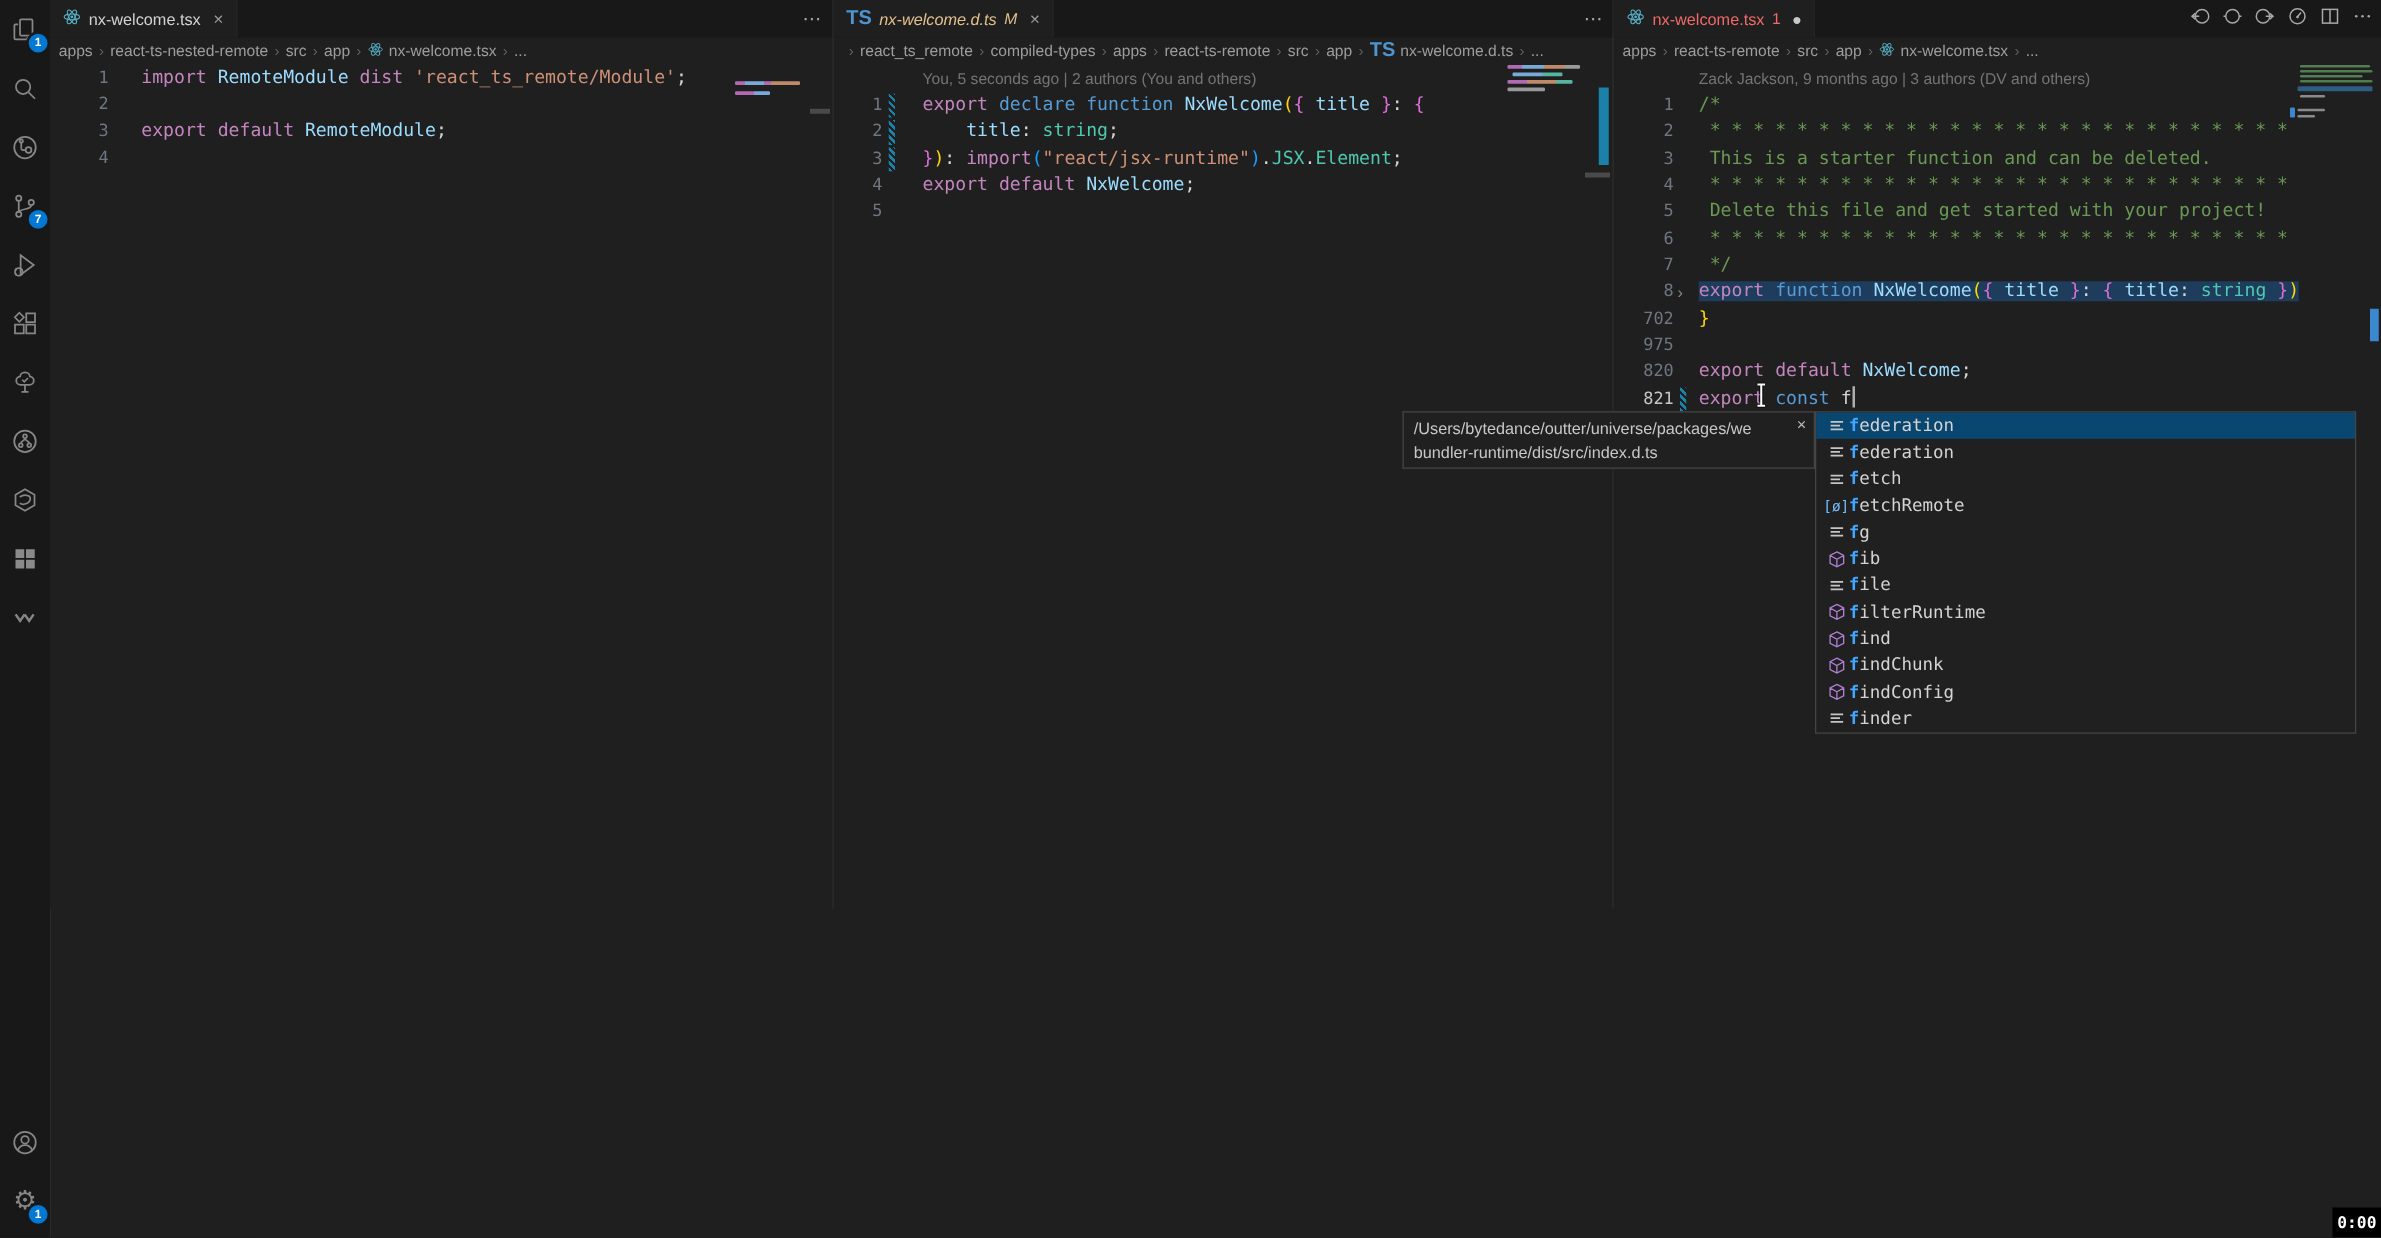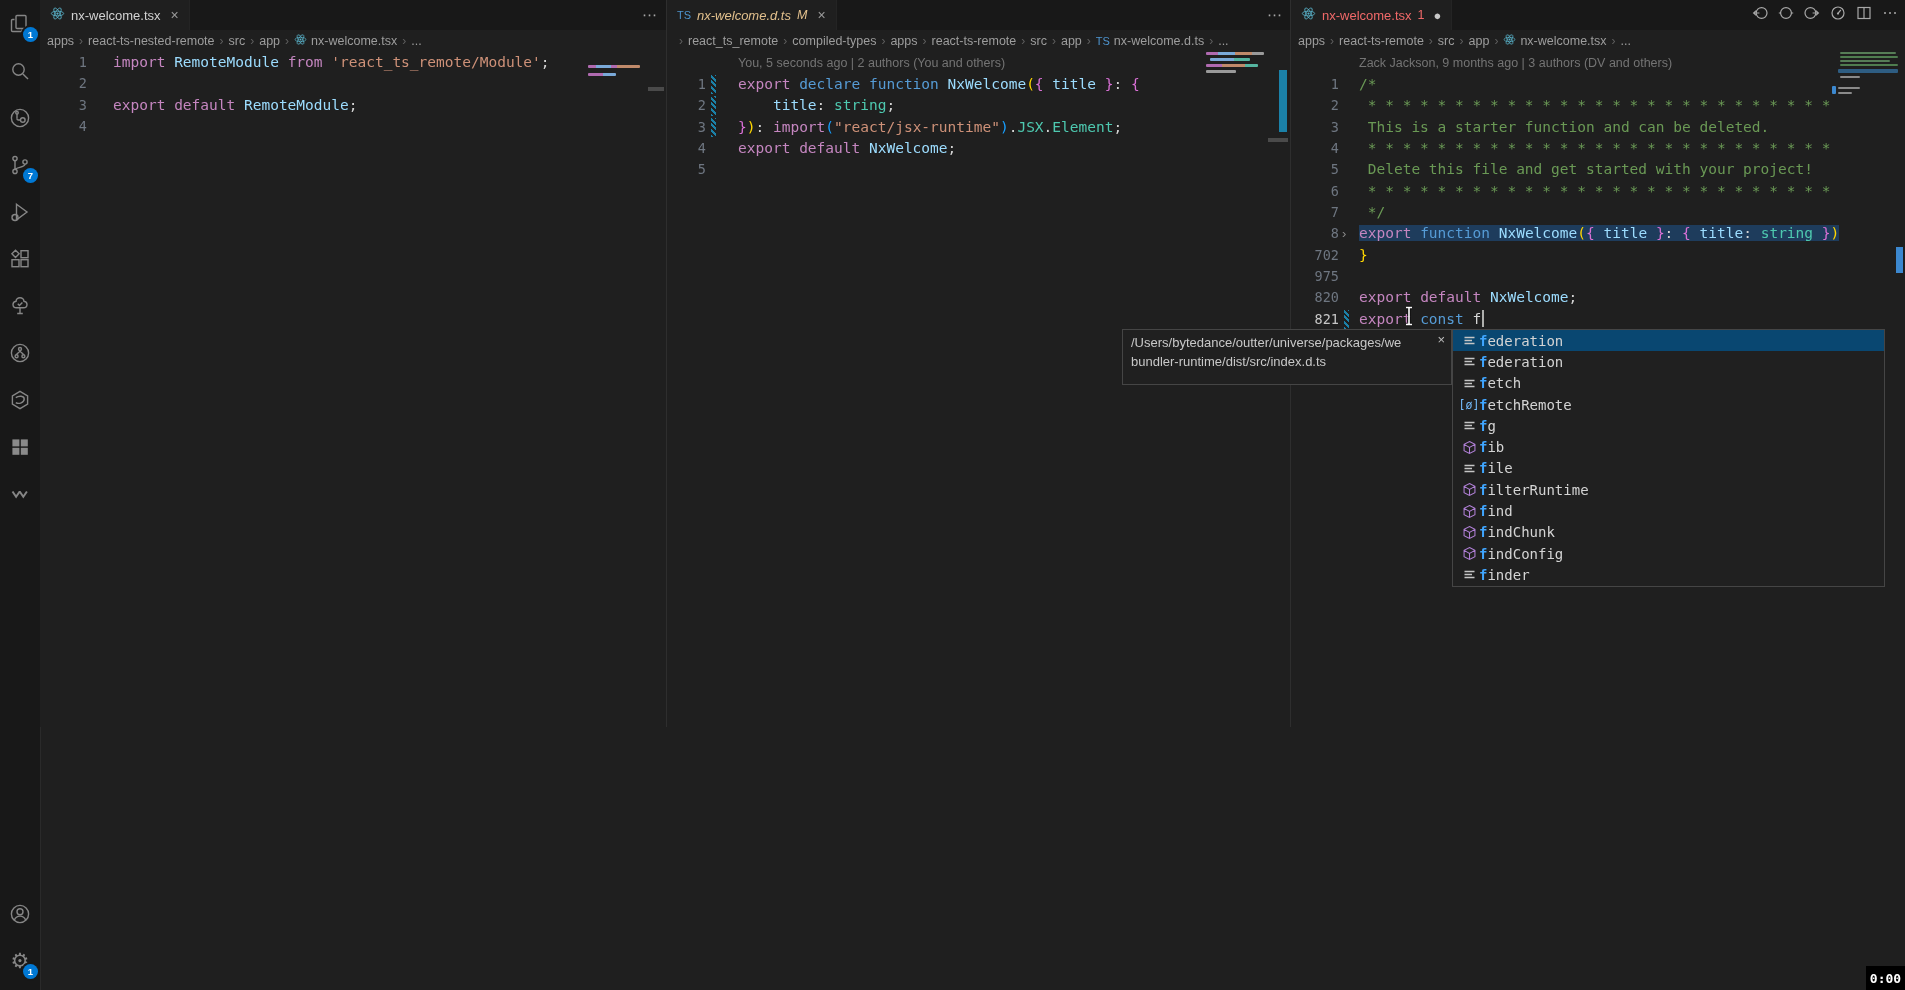--- a/index.html
+++ b/index.html
@@ -33,21 +33,21 @@
   .tab-badge-err{color:#F16969;font-size:12.5px;}
   .tab-dirty{color:#c8c8c8;font-size:13px;margin-left:3px;}
   .tab-actions{position:absolute;right:8px;top:0;height:30px;display:flex;align-items:center;gap:10px;color:#a8a8a8;}
   .tab-actions .dots{font-size:15px;letter-spacing:1px;cursor:pointer;}
   .tab-actions svg{stroke:#a8a8a8;fill:none;stroke-width:1.2;cursor:pointer;}
 
   .breadcrumb{height:22px;display:flex;align-items:center;font-size:12.5px;color:#9d9d9d;
               padding-left:7px;white-space:nowrap;overflow:hidden;}
   .bc-seg{cursor:pointer;display:flex;align-items:center;gap:4px;}
   .bc-sep{color:#5f5f5f;margin:0 5px;font-size:12px;}
-  .bc-ts{color:#4E94CE;font-size:11px;font-weight:normal;}
+  .bc-ts{color:#4E94CE;font-size:16px;font-weight:bold;}
 
   .codearea{position:absolute;left:0;right:0;top:52px;bottom:0;}
   .blame{font-size:12.5px;color:#747474;height:22px;line-height:22px;white-space:pre;}
   .row{display:flex;height:21.33px;line-height:21.33px;position:relative;}
   .gut{flex:none;text-align:right;color:#6e7681;font-size:13.5px;
        font-family:"DejaVu Sans Mono","Liberation Mono",monospace;}
   .gut.active{color:#c6c6c6;}
   .code{white-space:pre;font-size:14.5px;font-family:"DejaVu Sans Mono","Liberation Mono",monospace;color:#d4d4d4;}
   .fold{position:absolute;color:#8a8a8a;font-size:13px;top:0;}
   .modmark{position:absolute;width:5px;top:1px;bottom:1px;
@@ -66,21 +66,21 @@
   #suggest{position:absolute;left:1452px;top:329px;width:431px;background:#202020;
            border:1px solid #454545;z-index:30;}
   .sg-row{height:21.3px;display:flex;align-items:center;padding-left:6px;cursor:pointer;}
   .sg-row.selected{background:#094771;}
   .sg-icon{width:20px;flex:none;display:flex;align-items:center;justify-content:center;}
   .sg-ref{color:#75BEFF;font-size:11.5px;font-family:"DejaVu Sans Mono",monospace;}
   .sg-label{font-size:14px;font-family:"DejaVu Sans Mono","Liberation Mono",monospace;color:#d4d4d4;white-space:pre;}
   .sg-match{color:#40A6FF;font-weight:bold;}
 
   
-  #tooltip{position:absolute;left:1122px;top:329px;width:330px;height:56px;background:#202020;
+  #tooltip{position:absolute;left:1122px;top:329px;width:330px;height:46px;background:#202020;
            border:1px solid #454545;z-index:29;box-sizing:border-box;padding:3px 8px;}
   #tooltip .tt-line{font-size:13px;color:#c8c8c8;line-height:19px;white-space:nowrap;overflow:hidden;}
   #tooltip .tt-close{position:absolute;right:6px;top:2px;color:#bdbdbd;font-size:13px;cursor:pointer;}
 
   
   #rec-badge{position:absolute;left:1866px;top:966px;width:39px;height:24px;background:#000;
              color:#fff;font-size:13px;font-weight:bold;display:flex;align-items:center;justify-content:center;
              font-family:"DejaVu Sans Mono",monospace;z-index:40;}
   #mouse-ibeam{position:absolute;left:1402px;top:305px;z-index:50;pointer-events:none;}
 </style>
@@ -234,21 +234,21 @@
         <span>nx-welcome.tsx</span>
       </span>
       <span class="bc-sep">›</span>
       <span class="bc-seg">
         <span>...</span>
       </span>
     </div>
     <div class="codearea">
       <div class="row">
         <div class="gut" style="width: 47px;">1</div>
-        <div class="code" style="margin-left: 26px;"><span class="code-inner"><span class="kw">import</span><span class="pl"> </span><span class="id">RemoteModule</span><span class="pl"> </span><span class="kw">from</span><span class="pl"> </span><span class="st">'react_ts_remote/Module'</span><span class="pl">;</span></span></div>
+        <div class="code" style="margin-left: 26px;"><span class="code-inner"><span class="kw">import</span><span class="pl"> </span><span class="id">RemoteModule</span><span class="pl"> </span><span class="kw">dist</span><span class="pl"> </span><span class="st">'react_ts_remote/Module'</span><span class="pl">;</span></span></div>
       </div>
       <div class="row">
         <div class="gut" style="width: 47px;">2</div>
         <div class="code" style="margin-left: 26px;"><span class="code-inner"></span></div>
       </div>
       <div class="row">
         <div class="gut" style="width: 47px;">3</div>
         <div class="code" style="margin-left: 26px;"><span class="code-inner"><span class="kw">export</span><span class="pl"> </span><span class="kw">default</span><span class="pl"> </span><span class="id">RemoteModule</span><span class="pl">;</span></span></div>
       </div>
       <div class="row">

